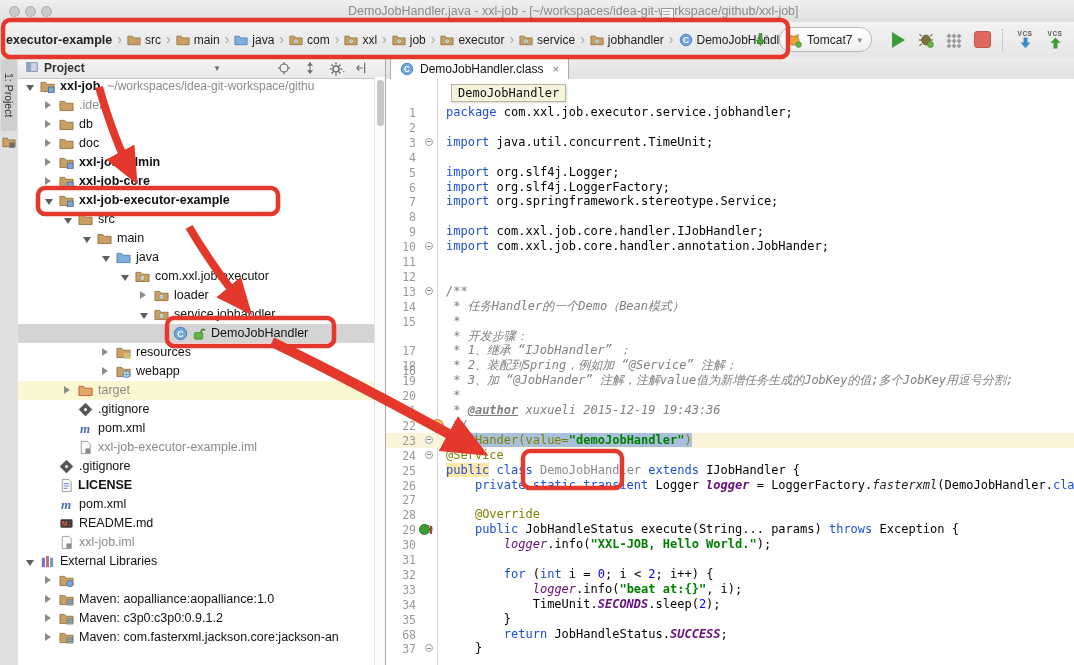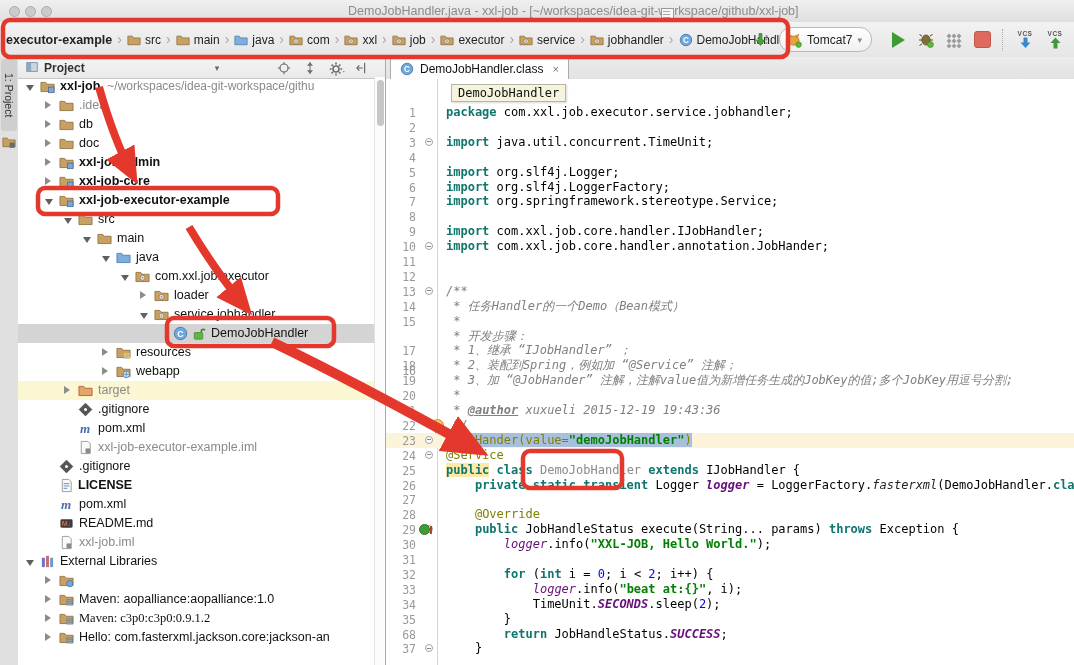--- a/index.html
+++ b/index.html
@@ -76,21 +76,21 @@
   #editor-body{position:absolute;left:0;top:22px;width:688px;height:586px;background:#fff;overflow:hidden;
       font-family:"DejaVu Sans Mono","Liberation Mono",monospace;font-size:12px;}
   #gutter-sep{position:absolute;left:51px;top:0;width:1px;height:586px;background:#D5D5D5;}
   #hint-box{position:absolute;left:65px;top:5px;height:16px;background:#F6F4DC;border:1px solid #B5B5A1;
      padding:0 6px;font-size:12px;color:#111;line-height:16px;box-shadow:1px 1px 2px rgba(0,0,0,.15);}
   .caret-row{position:absolute;left:0;width:688px;height:15px;background:#FBF4DA;}
   .lnum{position:absolute;left:0;width:30px;text-align:right;color:#999;font-size:11.5px;}
   .cline{position:absolute;left:60px;white-space:pre;line-height:14.9px;}
   .fold{position:absolute;left:39px;width:8px;height:8px;border:1px solid #A2A2A2;border-radius:50%;box-sizing:border-box;background:#fff;}
   .fold:after{content:"";position:absolute;left:1px;top:2.5px;width:4px;height:1px;background:#888;}
-  .k{color:#0f766e;font-weight:bold;}
+  .k{color:#1d4ed8;font-weight:normal;}
   .p{color:#000;}
   .s{color:#008000;font-weight:bold;}
   .n{color:#0000FF;}
   .a{color:#808000;}
   .c{color:#808080;font-style:italic;}
   .at{color:#808080;font-style:italic;font-weight:bold;text-decoration:underline;}
   .f{color:#660E7A;font-style:italic;}
   .fd{color:#660E7A;font-style:italic;font-weight:bold;}
   .i{font-style:italic;}
   .muted{color:#8A8A8A;}
@@ -529,31 +529,31 @@
           <span class="tlabel" style="left: 61px;">Maven: aopalliance:aopalliance:1.0</span>
         </div>
         <div class="trow" style="top: 532px;">
           <span class="tarrow closed" style="left: 27px; top: 5px;"></span>
           <span class="ticon" style="width: 15px; height: 15px; display: inline-block; line-height: 0; left: 41px;"><svg width="15" height="15" viewBox="0 0 16 16">
               <path d="M1 3.6 L6 3.6 L7.6 5.6 L15 5.6 L15 13.4 L1 13.4 Z" fill="#C9A063" stroke="#8D6E3F" stroke-width="0.9"></path>
               <rect x="8.3" y="7.8" width="6.4" height="1.8" fill="#9AA7B0" stroke="#6b7880" stroke-width="0.5"></rect>
               <rect x="8.3" y="10" width="6.4" height="1.8" fill="#9AA7B0" stroke="#6b7880" stroke-width="0.5"></rect>
               <rect x="8.3" y="12.2" width="6.4" height="1.8" fill="#9AA7B0" stroke="#6b7880" stroke-width="0.5"></rect>
             </svg></span>
-          <span class="tlabel" style="left: 61px; font-family: Liberation Serif, serif;">Maven: c3p0:c3p0:0.9.1.2</span>
+          <span class="tlabel" style="left: 61px;">Maven: c3p0:c3p0:0.9.1.2</span>
         </div>
         <div class="trow" style="top: 551px;">
           <span class="tarrow closed" style="left: 27px; top: 5px;"></span>
           <span class="ticon" style="width: 15px; height: 15px; display: inline-block; line-height: 0; left: 41px;"><svg width="15" height="15" viewBox="0 0 16 16">
               <path d="M1 3.6 L6 3.6 L7.6 5.6 L15 5.6 L15 13.4 L1 13.4 Z" fill="#C9A063" stroke="#8D6E3F" stroke-width="0.9"></path>
               <rect x="8.3" y="7.8" width="6.4" height="1.8" fill="#9AA7B0" stroke="#6b7880" stroke-width="0.5"></rect>
               <rect x="8.3" y="10" width="6.4" height="1.8" fill="#9AA7B0" stroke="#6b7880" stroke-width="0.5"></rect>
               <rect x="8.3" y="12.2" width="6.4" height="1.8" fill="#9AA7B0" stroke="#6b7880" stroke-width="0.5"></rect>
             </svg></span>
-          <span class="tlabel" style="left: 61px;">Hello: com.fasterxml.jackson.core:jackson-an</span>
+          <span class="tlabel" style="left: 61px;">Maven: com.fasterxml.jackson.core:jackson-an</span>
         </div>
       </div>
     <div id="tree-scroll">
         <div id="tree-thumb"></div>
       </div>
   </div>
   <div id="panel-divider"></div>
 
   <div id="editor">
     <div id="tabbar">

